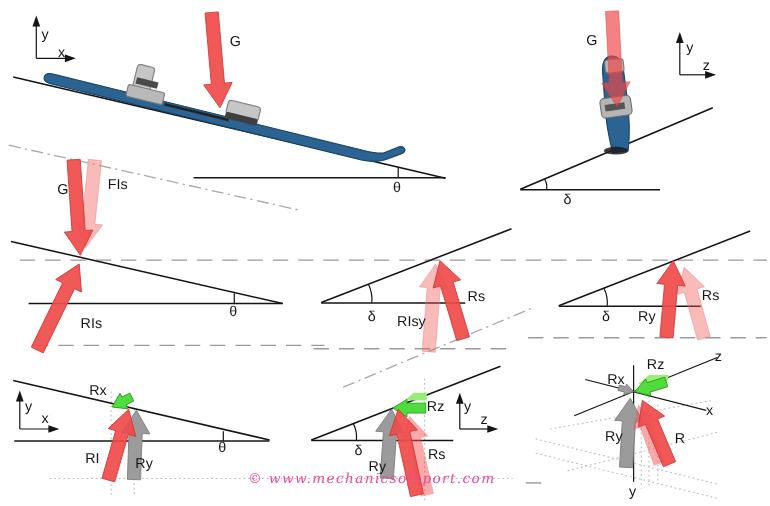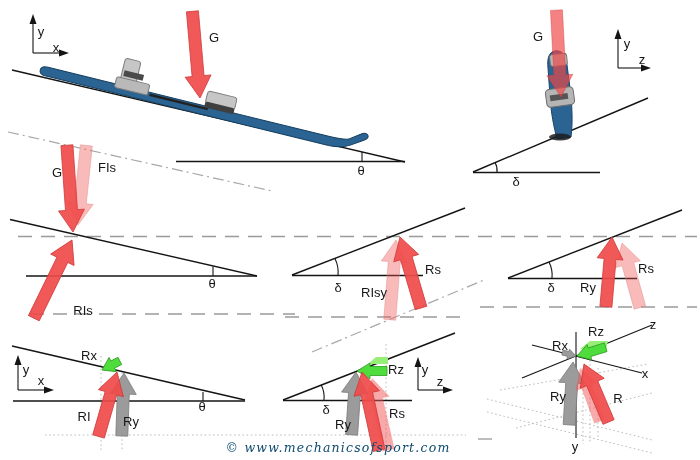--- a/index.html
+++ b/index.html
@@ -2,21 +2,21 @@
 <html><head>
 <meta charset="utf-8">
 <style>
   html,body{margin:0;padding:0;background:#fff;}
   .stage{position:relative;width:700px;height:460px;background:#ffffff;overflow:hidden;
          font-family:"Liberation Sans",sans-serif;}
   .stage svg{position:absolute;left:0;top:0;}
   .lbl{position:absolute;transform:translate(-50%,-50%);font-size:13px;color:#161616;
        line-height:1;white-space:nowrap;}
   .wm{position:absolute;transform:translate(-50%,-50%);font-family:"DejaVu Serif",serif;
-      font-style:italic;font-size:12.5px;letter-spacing:1.2px;color:#0c4a6e;white-space:nowrap;margin-top:12px;}
+      font-style:italic;font-size:12.5px;letter-spacing:1.2px;color:#ec4899;white-space:nowrap;}
   
   .ln{stroke:#141414;stroke-width:1.4;fill:none;}
   .lnthin{stroke:#141414;stroke-width:1.1;fill:none;}
   .dash{stroke:#9a9a9a;stroke-width:1.3;fill:none;stroke-dasharray:14 9;}
   .dashdot{stroke:#a8a8a8;stroke-width:1.2;fill:none;stroke-dasharray:11 4 2 4;}
   .dot{stroke:#bcbcbc;stroke-width:1;fill:none;stroke-dasharray:1.6 2.6;}
   .ar-red{fill:#f04b4b;fill-opacity:.92;stroke:#d13c3c;stroke-width:.8;}
   .ar-red-t{fill:#ef4747;fill-opacity:.68;stroke:#d13c3c;stroke-width:.8;stroke-opacity:.5;}
   .ar-pink{fill:#f15353;fill-opacity:.40;stroke:#e08a8a;stroke-width:.8;stroke-opacity:.55;}
   .ar-ghost{fill:#f15353;fill-opacity:.50;stroke:none;}
@@ -190,21 +190,21 @@
 <span class="lbl" style="left:214px;top:37px">G</span>
 <span class="lbl" style="left:361px;top:170px">θ</span>
 
 <span class="lbl" style="left:538px;top:36px">G</span>
 <span class="lbl" style="left:627px;top:43px">y</span>
 <span class="lbl" style="left:642px;top:59px">z</span>
 <span class="lbl" style="left:516px;top:181px">δ</span>
 
 <span class="lbl" style="left:57px;top:172px">G</span>
 <span class="lbl" style="left:107px;top:167px">FIs</span>
-<span class="lbl" style="left:83px;top:310px">RIs</span>
+<span class="lbl" style="left:83px;top:294px">RIs</span>
 <span class="lbl" style="left:212px;top:283px">θ</span>
 
 <span class="lbl" style="left:338px;top:287px">δ</span>
 <span class="lbl" style="left:374px;top:292px">RIsy</span>
 <span class="lbl" style="left:433px;top:269px">Rs</span>
 
 <span class="lbl" style="left:551px;top:287px">δ</span>
 <span class="lbl" style="left:588px;top:287px">Ry</span>
 <span class="lbl" style="left:646px;top:268px">Rs</span>
 

